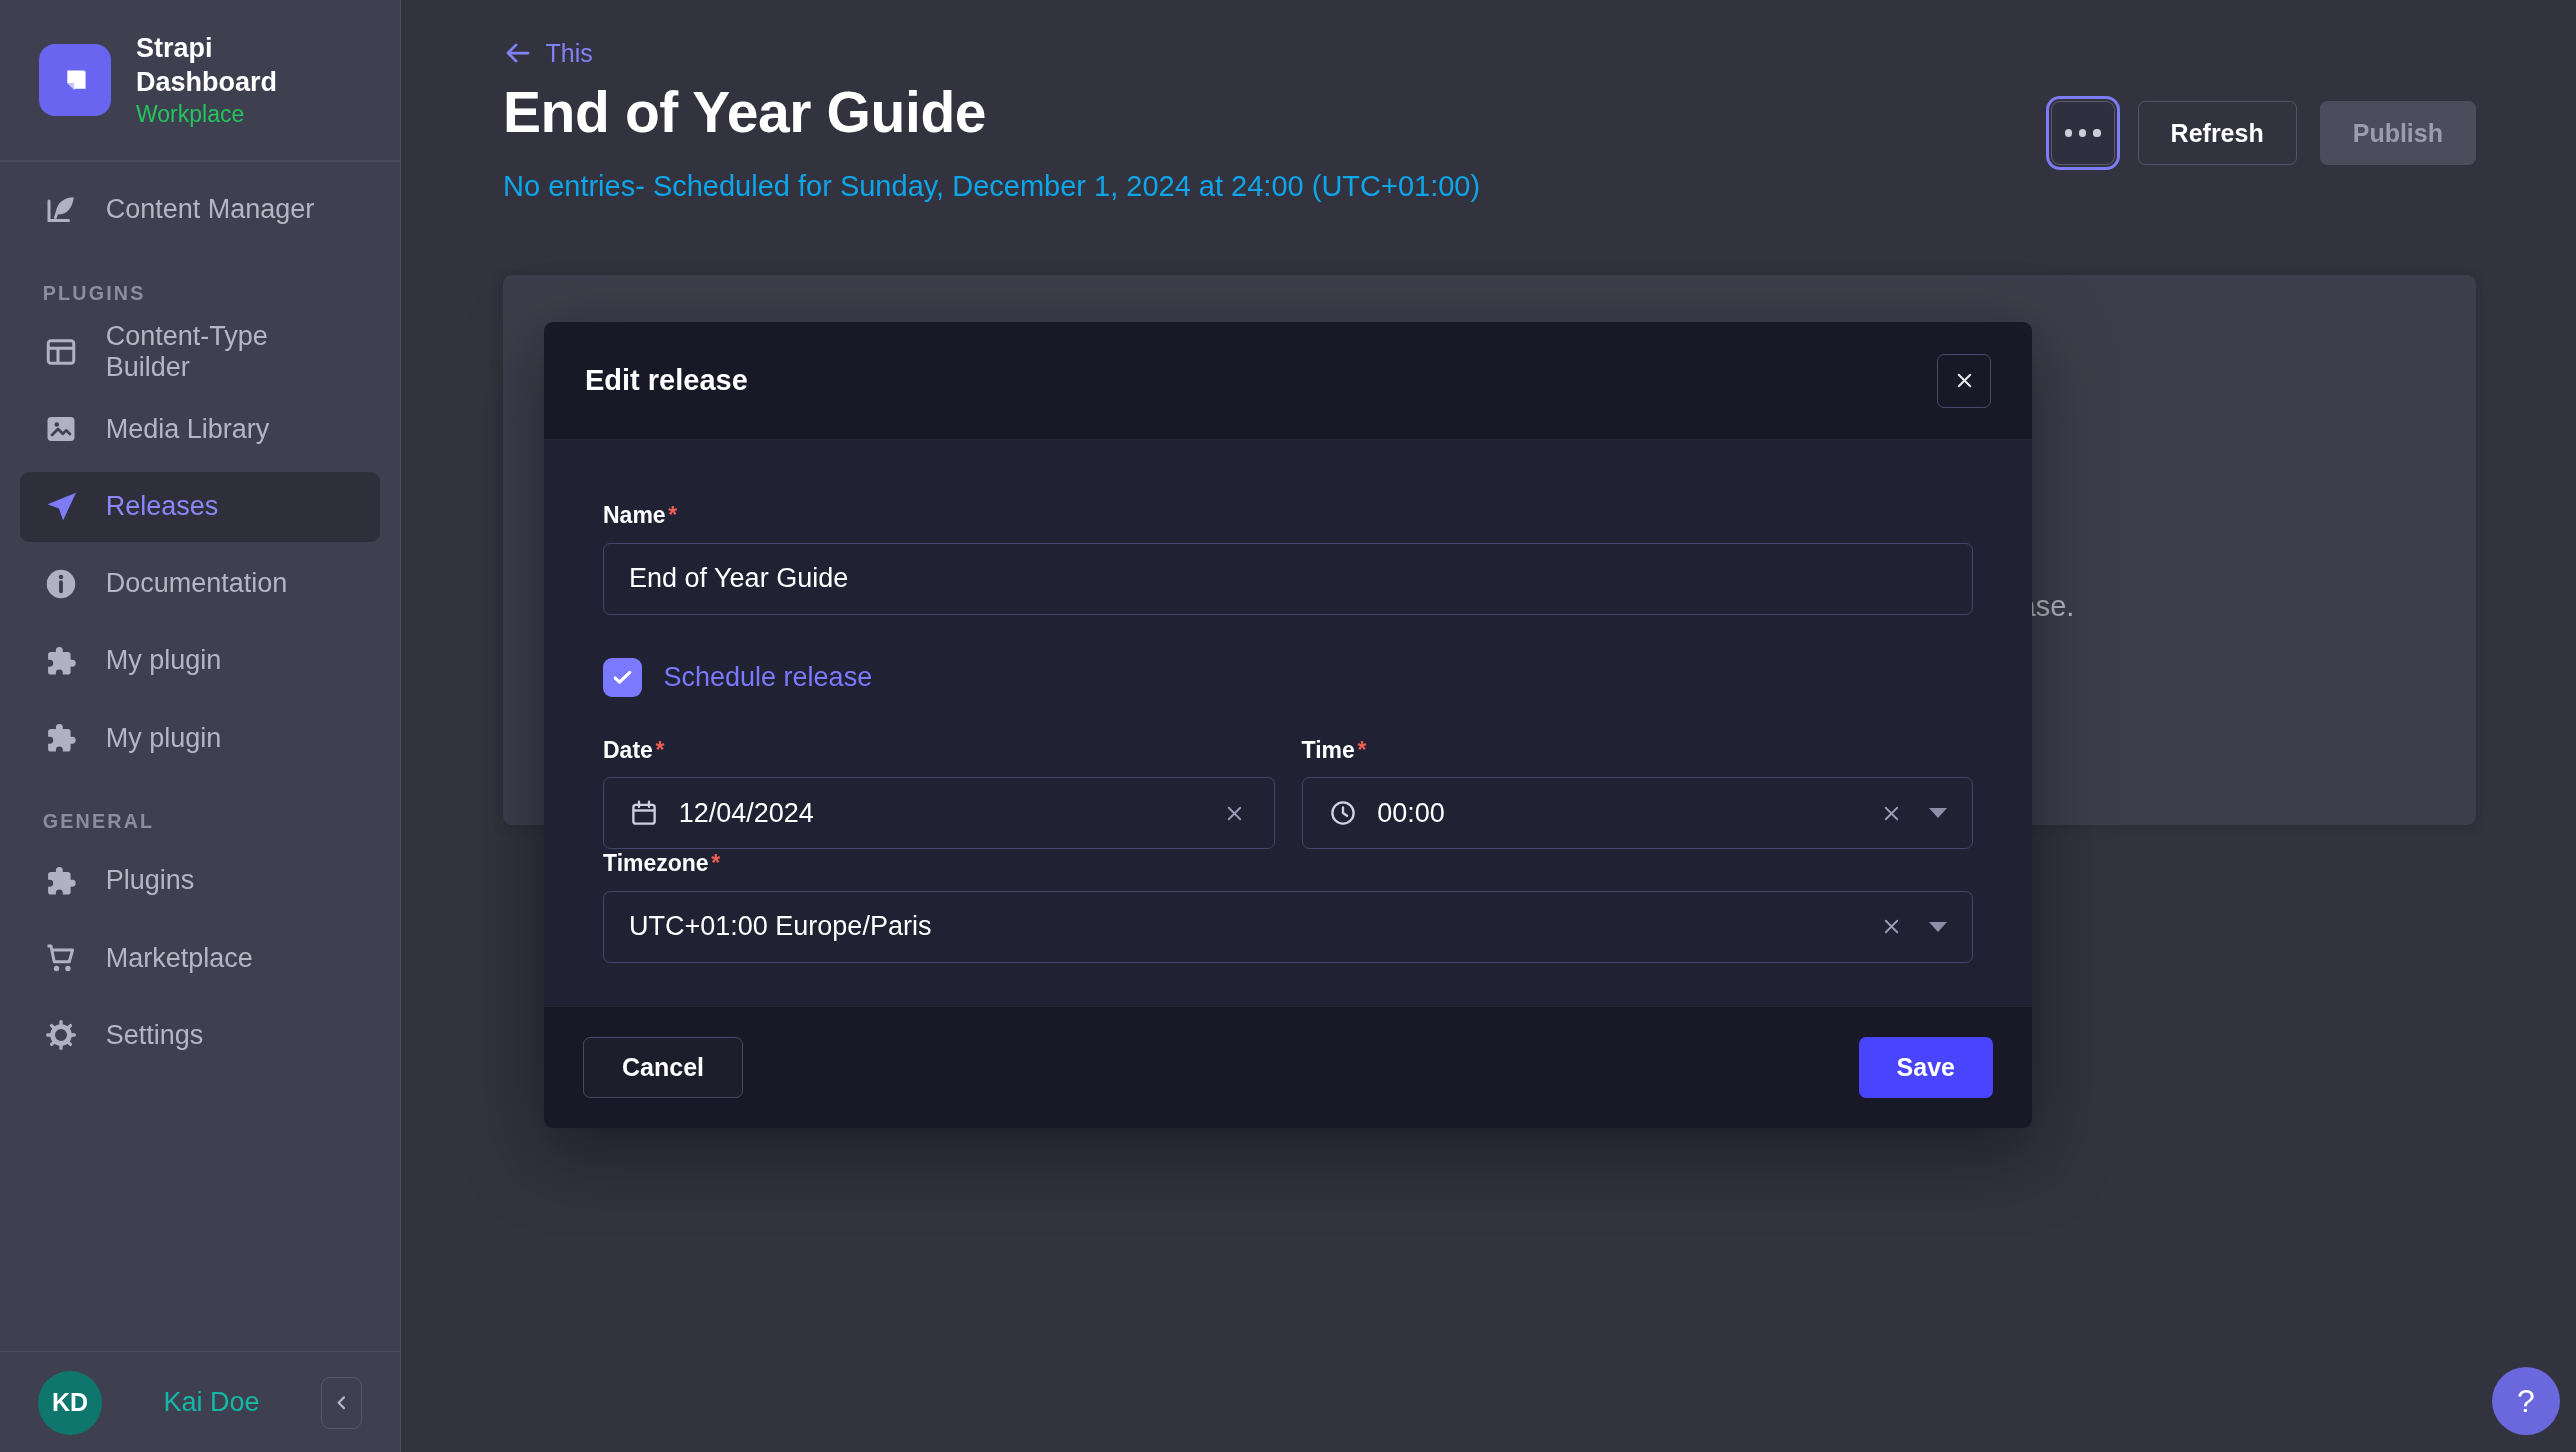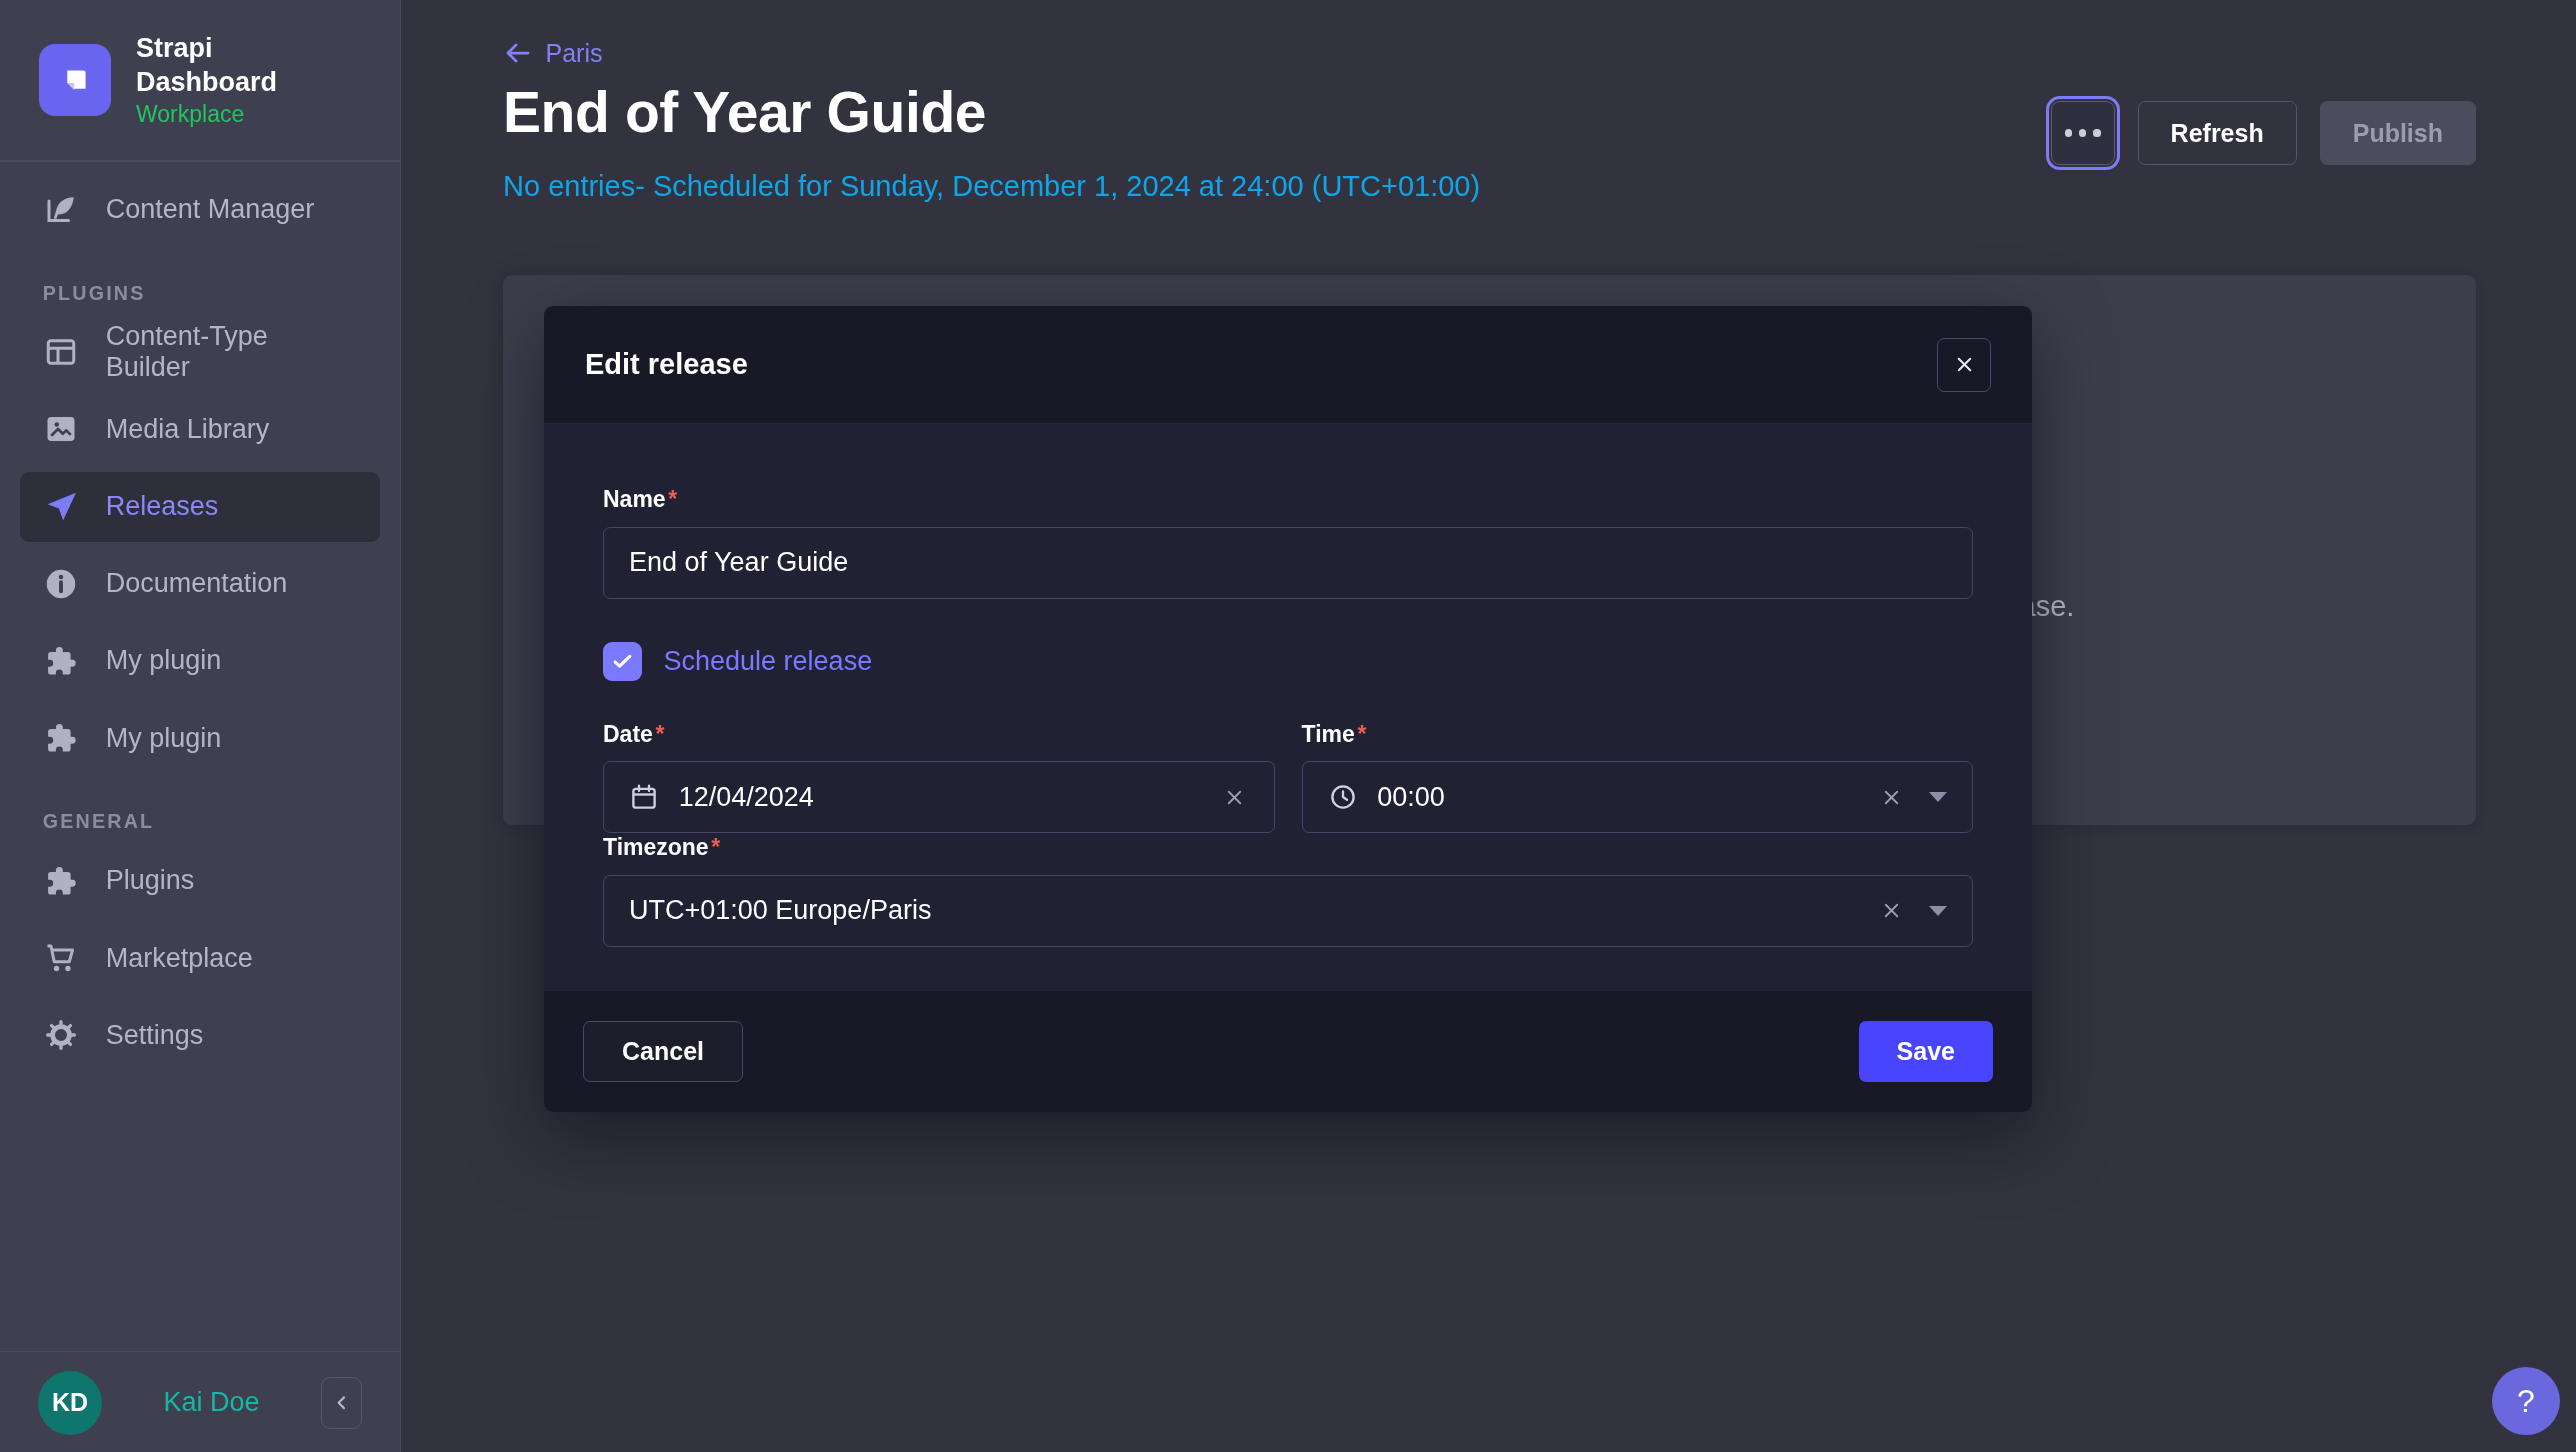--- a/index.html
+++ b/index.html
@@ -89,21 +89,21 @@
     position:absolute; left:100px; right:100px; top:275px; height:550px;
     background:#3c3e4b; border-radius:9px;
     box-shadow:0 1.8px 12.5px rgba(18,18,30,.20);
   }
   .empty-text {
     padding-top:315px; text-align:center; font-size:29px; color:#b6b7c4;
   }
 
   
   .modal {
-    position:absolute; left:544px; top:306px; width:1488px; z-index:5;
+    position:absolute; left:544px; top:322px; width:1488px; z-index:5;
     border-radius:9px; overflow:hidden;
     box-shadow:0 23px 72px rgba(8,8,18,.5);
   }
   .modal-header {
     height:118px; background:#181826; border-bottom:1.8px solid #262637;
     display:flex; align-items:center; justify-content:space-between; padding:0 41px;
   }
   .modal-title { font-size:29px; font-weight:bold; color:#ffffff; }
   .close-btn {
     width:54px; height:54px; border-radius:7.2px; border:1.8px solid #4a4a6a;
@@ -299,21 +299,21 @@
   </div>
 </aside>
 
 <main class="main">
   <a class="back">
     <span style="display:flex;">
       <svg viewBox="0 0 24 24" fill="none" width="30" height="30">
         <path d="M20 12H4.5M10.5 5.5L4 12l6.5 6.5" stroke="currentColor" stroke-width="2.2" stroke-linecap="round" stroke-linejoin="round"></path>
       </svg>
     </span>
-    <span>Paris</span>
+    <span>This</span>
   </a>
 
   <div class="title-row">
     <h1>End of Year Guide</h1>
     <div class="actions">
       <button class="more-btn">
         <span class="dot"></span>
         <span class="dot"></span>
         <span class="dot"></span>
       </button>

